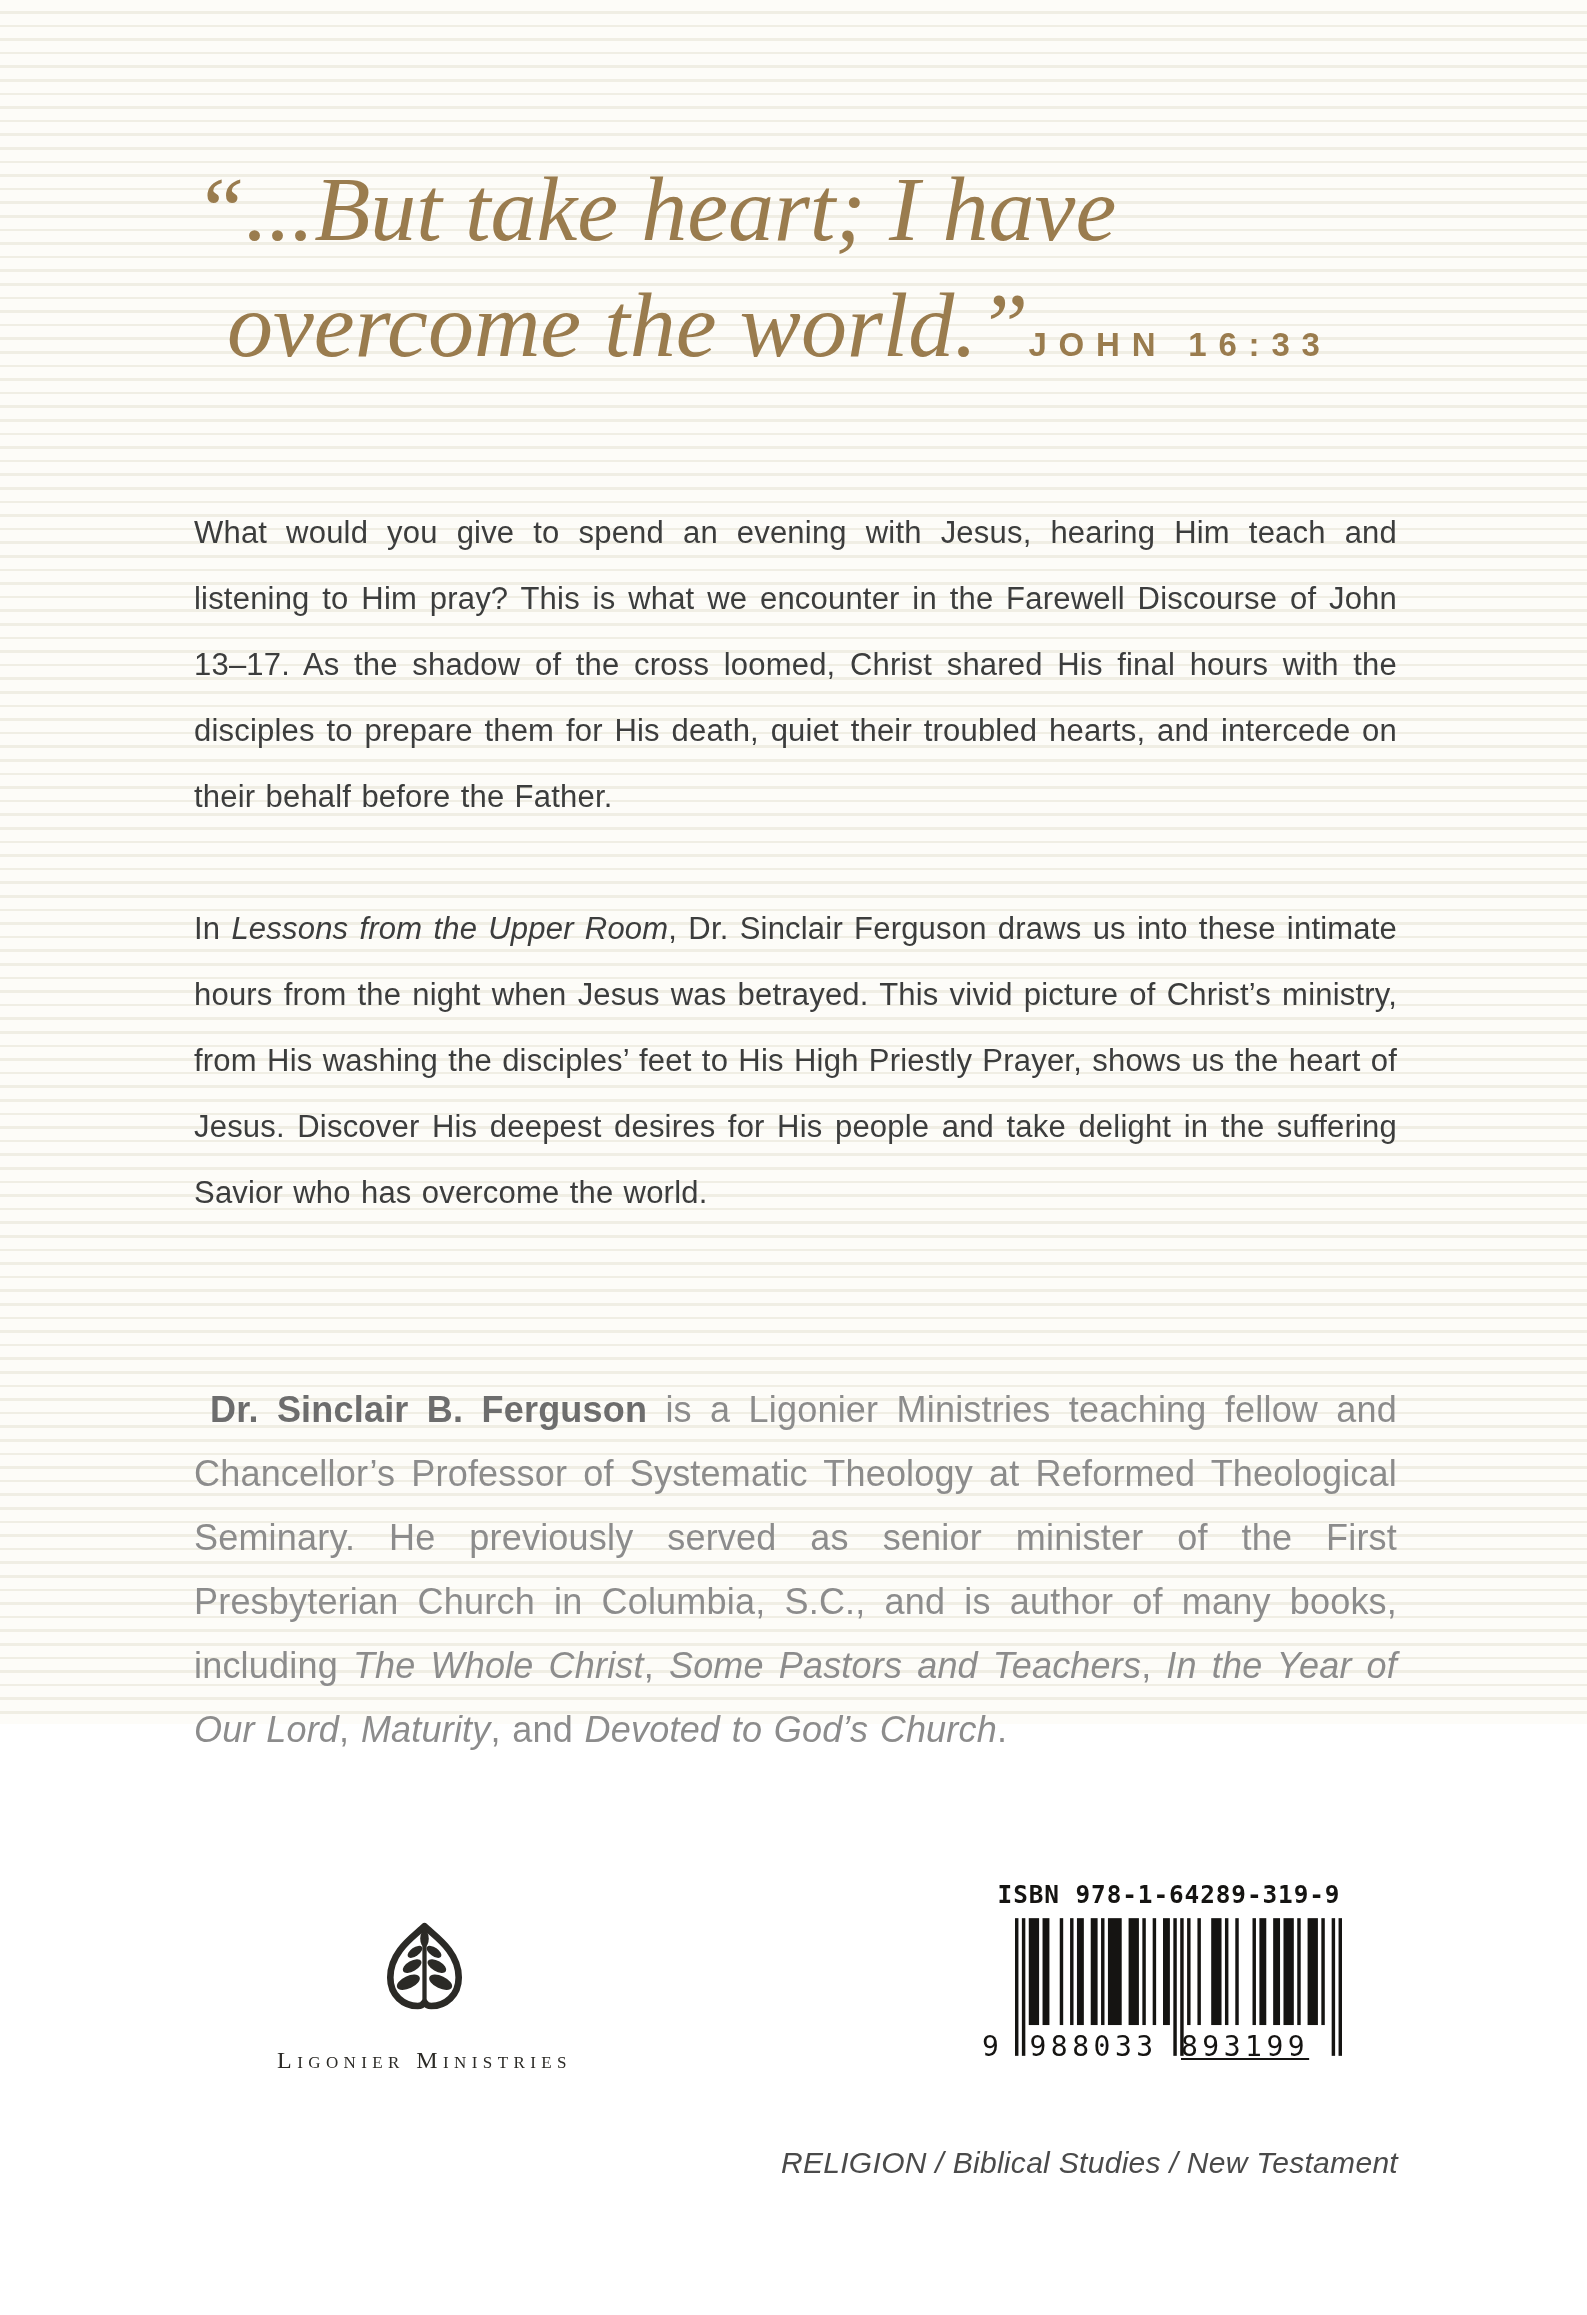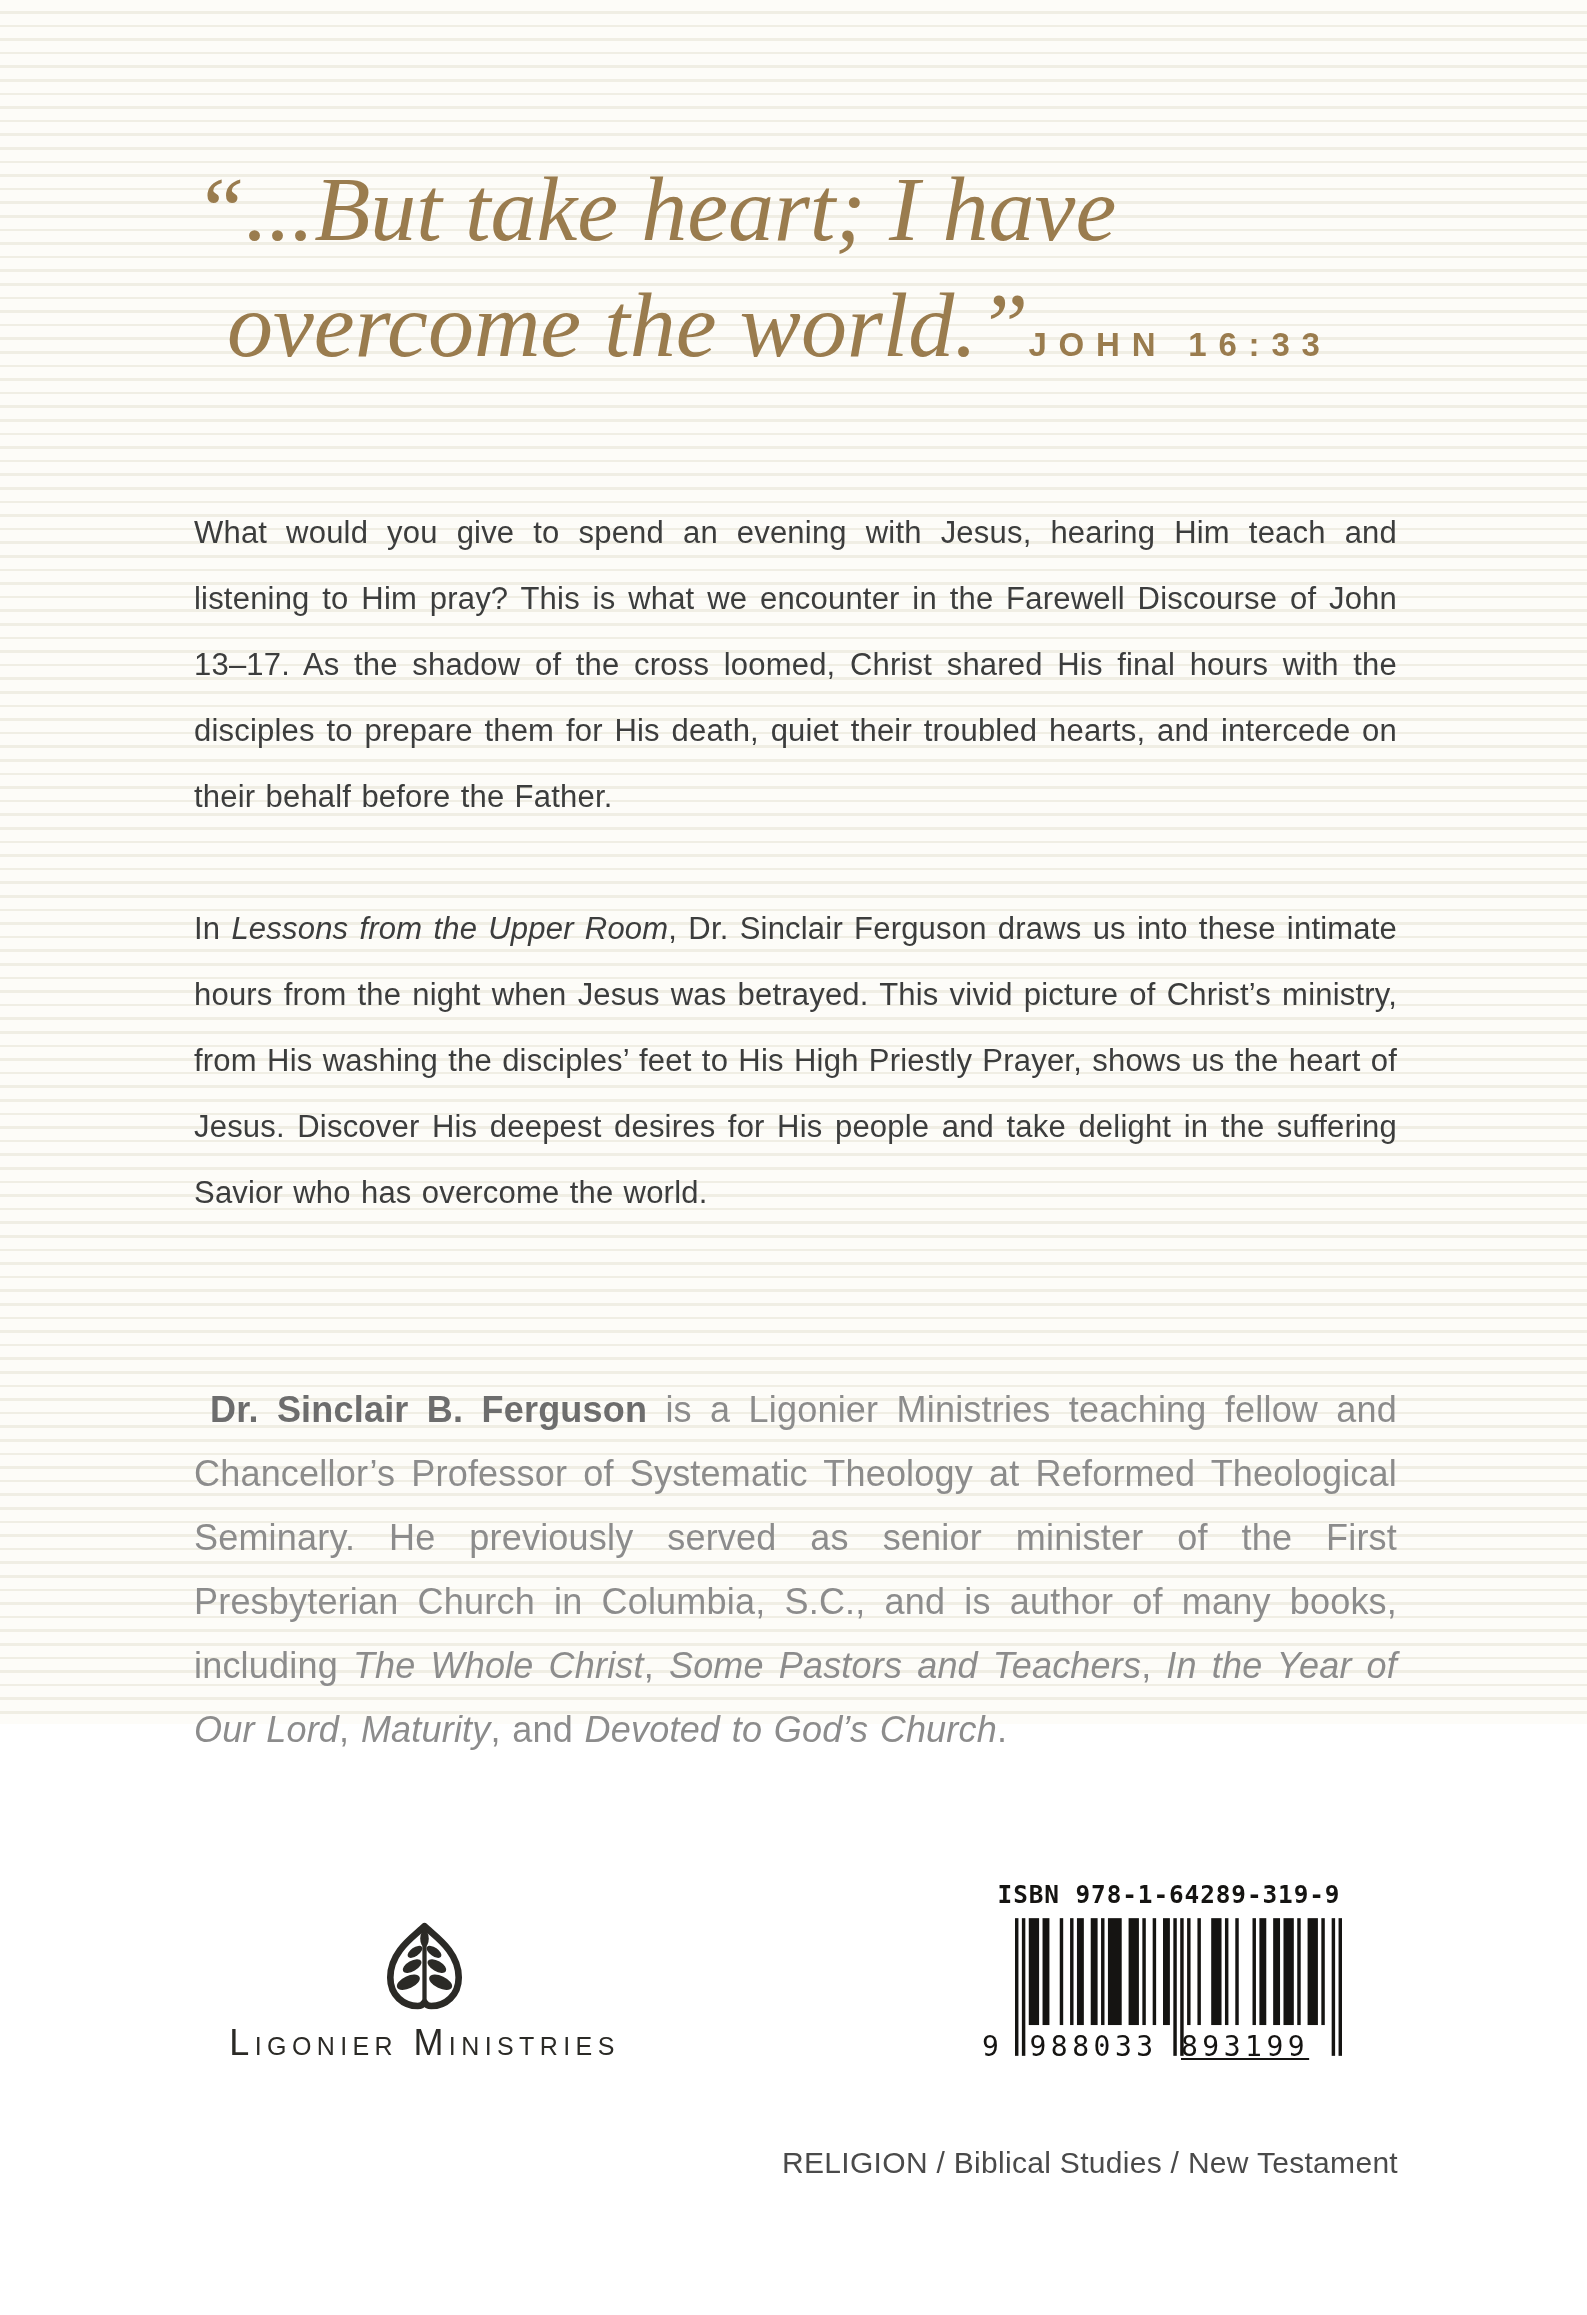--- a/index.html
+++ b/index.html
@@ -31,39 +31,39 @@
   .para-2{margin-top:66px;}
 
   .bio{margin-top:152px;font-size:36px;line-height:64px;color:#8c8c8c;
     text-align:justify;letter-spacing:0.2px;word-spacing:1.4px;}
   .seg-i{font-style:italic;}
   .seg-b{font-weight:700;color:#6d6d6d;margin-left:16px;}
 
   
   .publisher{position:absolute;left:194px;top:1918px;width:461px;text-align:center;}
   .logo-wrap{display:inline-block;width:95px;height:100px;}
-  .wordmark{margin-top:1px;font-family:Liberation Sans, sans-serif;
-    font-variant:small-caps;font-size:36px;letter-spacing:5.4px;color:#2b2a26;
+  .wordmark{margin-top:26px;font-family:Liberation Serif, serif;
+    font-variant:small-caps;font-size:24px;letter-spacing:5.4px;color:#2b2a26;
     white-space:nowrap;}
 
   
   .barcode-box{position:absolute;left:972px;top:1880px;width:394px;height:242px;
     background:#ffffff;border-radius:2.7px;}
   .isbn-label{text-align:center;
     font-family:"DejaVu Sans Mono",monospace;font-size:24.4px;font-weight:700;
     letter-spacing:0.9px;color:#151412;}
   .bars{position:relative;width:327px;height:138px;margin:9px 0 0 43px;}
   .bc-num{position:absolute;bottom:-7.2px;font-family:"DejaVu Sans Mono",monospace;
     font-size:28px;color:#151412;letter-spacing:4.5px;white-space:nowrap;}
   .bc-first{left:-33px;}
   .bc-g1{left:14.5px;}
   .bc-g2{left:166px;text-decoration:underline;}
 
   .category{position:absolute;right:190px;top:2146px;font-size:30px;
-    color:#4a4a4a;letter-spacing:0.3px;}
+    color:#4a4a4a;letter-spacing:0.3px;font-style:italic;}
 </style>
 </head>
 <body>
 
 <div class="page" style="--gold:#9a7c4e;">
   <div class="content">
 
     <div class="quote">
       <div class="quote-l1">“...But take heart; I have</div>
       <div class="quote-l2-row">

